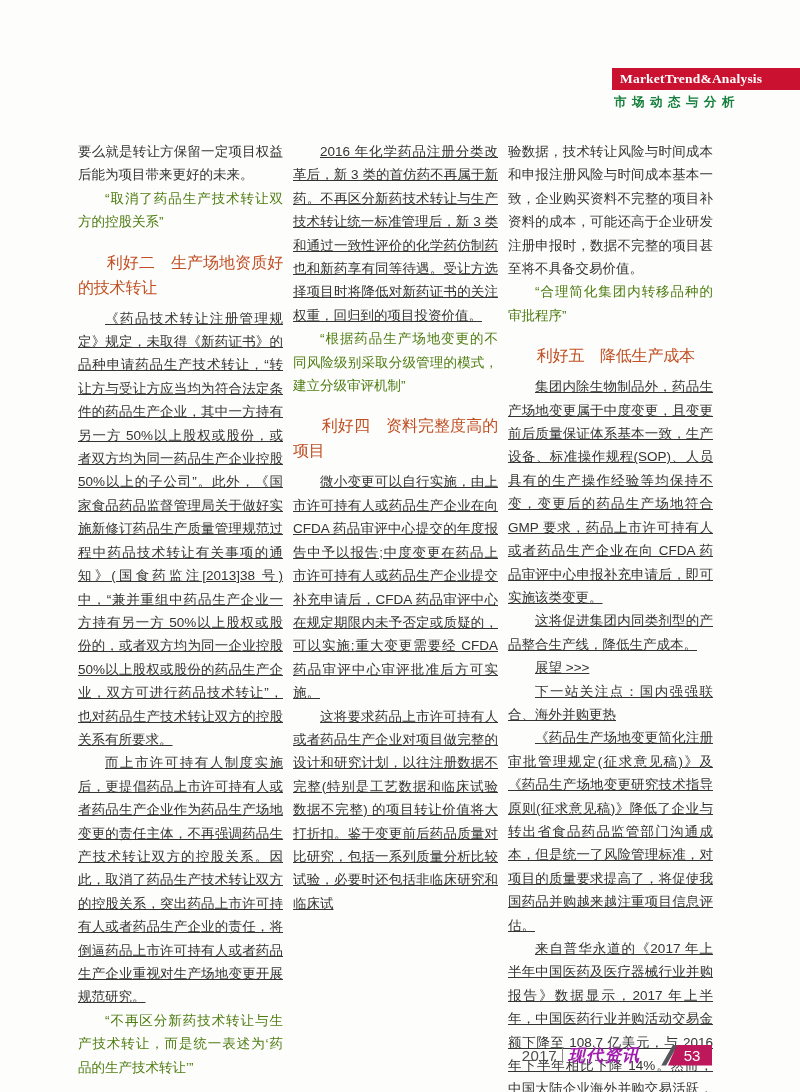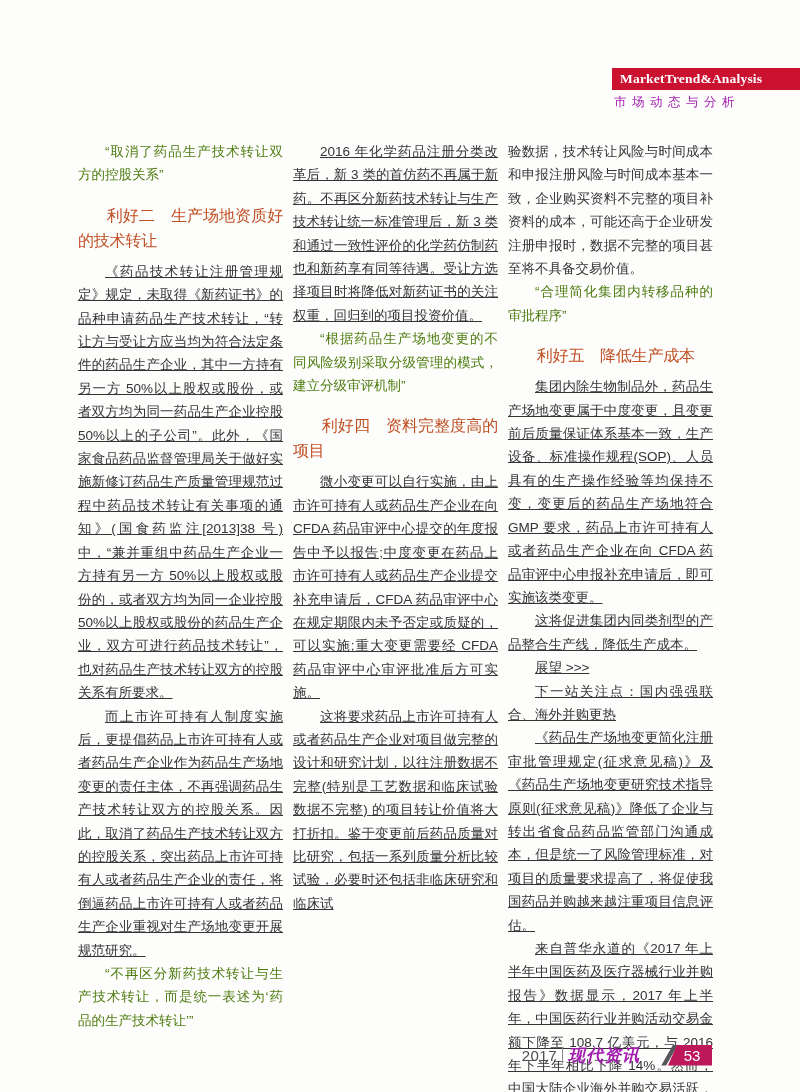--- a/index.html
+++ b/index.html
@@ -16,21 +16,21 @@
   .header-banner{
     position:absolute;left:612px;top:68px;width:188px;height:22px;
     background:#cb1130;color:#ffffff;
     font-family:"Liberation Serif", serif;
     font-weight:bold;font-size:13.5px;line-height:22px;
     padding-left:8px;box-sizing:border-box;
     letter-spacing:0.2px;
   }
   .header-sub{
     position:absolute;left:614px;top:94px;
-    font-size:12.5px;font-weight:normal;color:#a21caf;
+    font-size:12.5px;font-weight:bold;color:#15803d;
     letter-spacing:5.5px;white-space:nowrap;
   }
 
   
   .columns{
     position:absolute;left:78px;top:140px;width:635px;
     display:flex;gap:10px;
   }
   .col{width:205px;}
 
@@ -87,20 +87,21 @@
 <div class="page">
 
   <div class="header-banner">
     <span>MarketTrend&amp;Analysis</span>
   </div>
   <div class="header-sub">市场动态与分析</div>
 
   <div class="columns">
 
     <div class="col">
+      <p class="p-cont">要么就是转让方保留一定项目权益后能为项目带来更好的未来。</p>
       <p class="quote">“取消了药品生产技术转让双方的控股关系”</p>
       <h2 class="heading">利好二　生产场地资质好的技术转让</h2>
       <p class="p">《药品技术转让注册管理规定》规定，未取得《新药证书》的品种申请药品生产技术转让，“转让方与受让方应当均为符合法定条件的药品生产企业，其中一方持有另一方 50%以上股权或股份，或者双方均为同一药品生产企业控股 50%以上的子公司”。此外，《国家食品药品监督管理局关于做好实施新修订药品生产质量管理规范过程中药品技术转让有关事项的通知》(国食药监注[2013]38 号)中，“兼并重组中药品生产企业一方持有另一方 50%以上股权或股份的，或者双方均为同一企业控股 50%以上股权或股份的药品生产企业，双方可进行药品技术转让”，也对药品生产技术转让双方的控股关系有所要求。</p>
       <p class="p">而上市许可持有人制度实施后，更提倡药品上市许可持有人或者药品生产企业作为药品生产场地变更的责任主体，不再强调药品生产技术转让双方的控股关系。因此，取消了药品生产技术转让双方的控股关系，突出药品上市许可持有人或者药品生产企业的责任，将倒逼药品上市许可持有人或者药品生产企业重视对生产场地变更开展规范研究。</p>
       <p class="quote">“不再区分新药技术转让与生产技术转让，而是统一表述为‘药品的生产技术转让’”</p>
 
     </div>
 
     <div class="col">
       <p class="p">2016 年化学药品注册分类改革后，新 3 类的首仿药不再属于新药。不再区分新药技术转让与生产技术转让统一标准管理后，新 3 类和通过一致性评价的化学药仿制药也和新药享有同等待遇。受让方选择项目时将降低对新药证书的关注权重，回归到的项目投资价值。</p>

